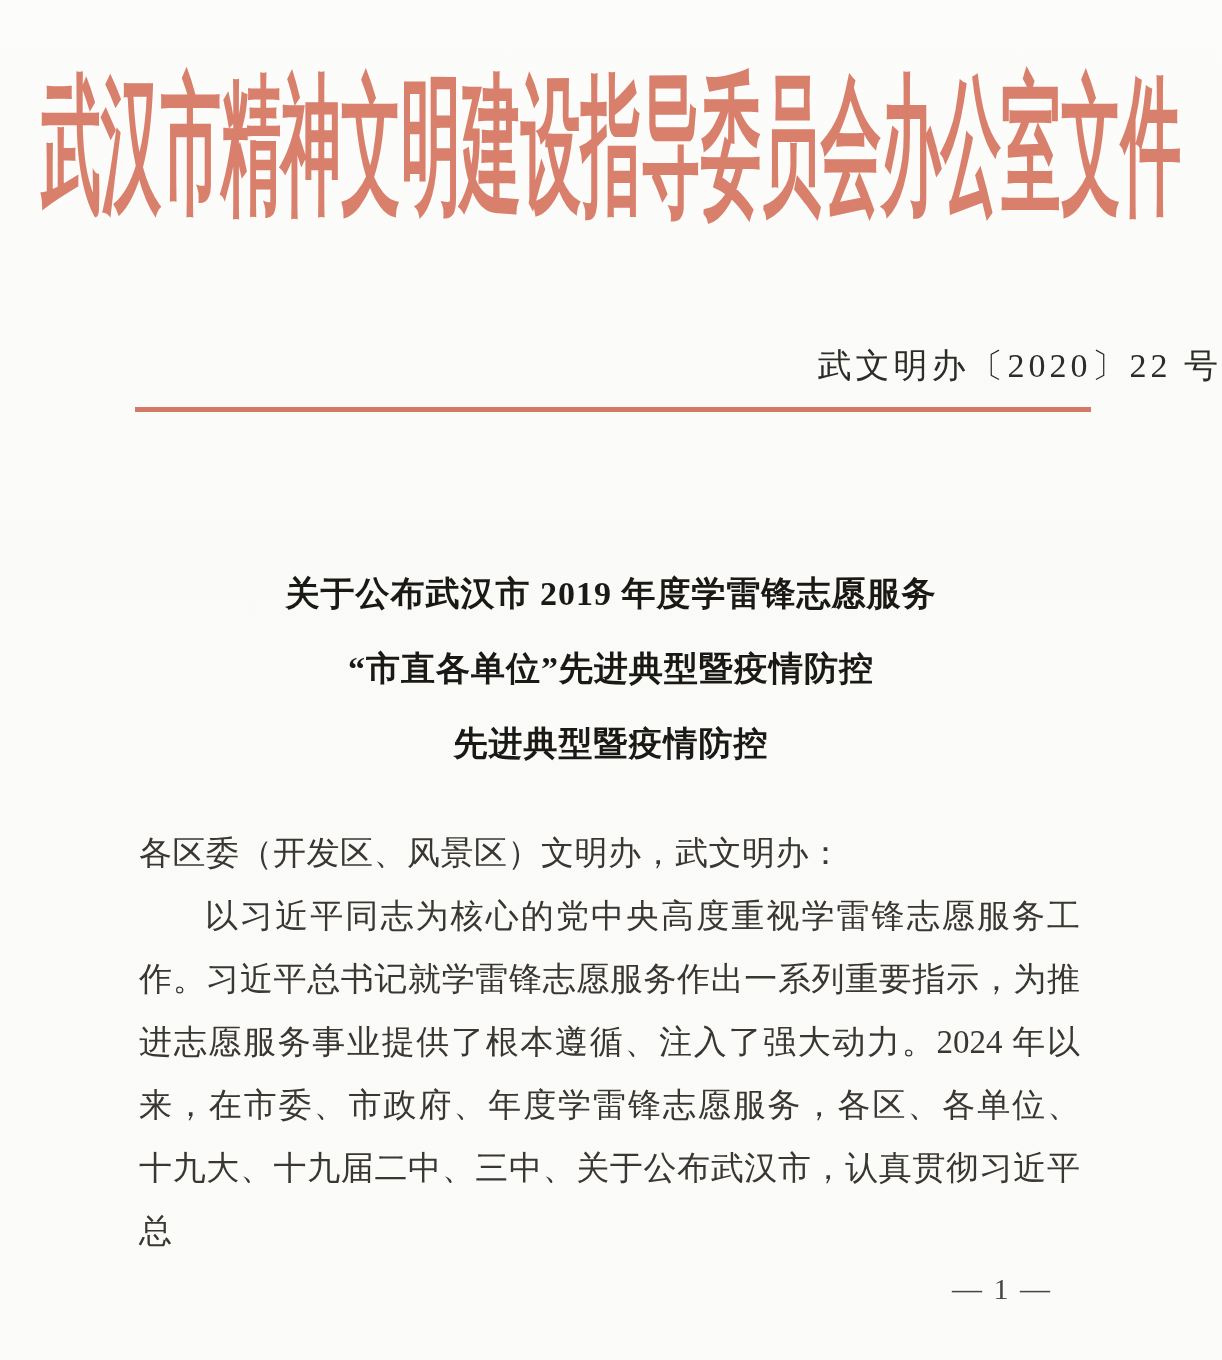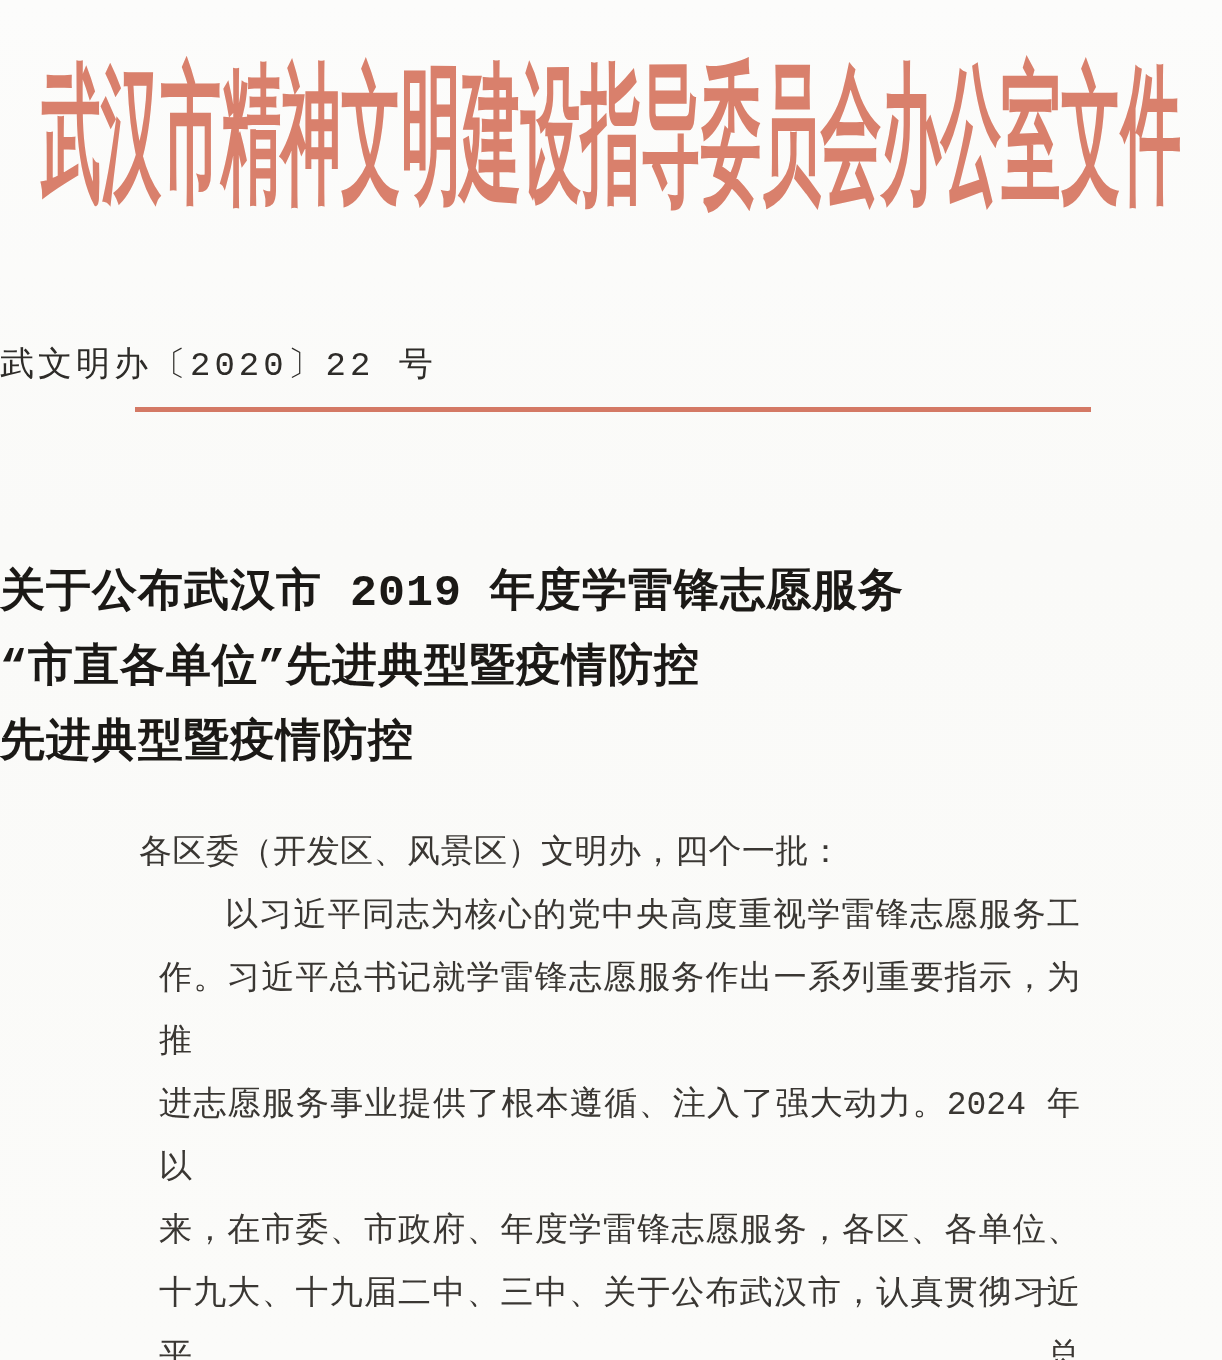--- a/index.html
+++ b/index.html
@@ -7,21 +7,21 @@
     padding: 0;
     background: #e9e9e7;
   }
   .page {
     position: relative;
     width: 1222px;
     height: 1360px;
     margin: 0 auto;
     overflow: hidden;
     background: linear-gradient(180deg, #fcfcfb 0%, #fafaf8 40%, #fbfbf9 100%);
-    font-family: Liberation Mono, monospace;
+    font-family: Liberation Serif, serif;
   }
   
   .header-wrap {
     position: absolute;
     top: 68px;
     left: 0;
     right: 0;
     display: flex;
     justify-content: center;
     pointer-events: none;
@@ -33,62 +33,62 @@
     white-space: nowrap;
     color: var(--red, #d9806c);
     transform: scaleX(0.40);
     transform-origin: center center;
   }
   .doc-number {
     position: absolute;
     top: 342px;
     left: 0;
     right: 0;
-    text-align: left;
+    text-align: right;
     font-size: 34px;
     line-height: 48px;
     letter-spacing: 4px;
     color: #2e2c29;
   }
   .red-divider {
     position: absolute;
     top: 407px;
     left: 135px;
     width: 956px;
     height: 5px;
     background: var(--red-line, #d47965);
   }
   .doc-title {
     position: absolute;
     top: 556px;
     left: 0;
     right: 0;
+    text-align: center;
     font-weight: 700;
-    font-size: 45px;
+    font-size: 34px;
     line-height: 75px;
     color: #1b1916;
     letter-spacing: 1px;
   }
   .body-block {
     position: absolute;
     top: 822px;
     left: 139px;
     width: 941px;
     font-size: 33px;
     line-height: 63px;
     color: #3a3733;
   }
   .salutation {
     text-align: left;
     letter-spacing: 0.5px;
   }
   .para-line {
     text-align: justify;
     text-align-last: justify;
-    margin-left: 20px;
   }
   .para-line.indent {
     text-indent: 66px;
   }
   .page-number {
     position: absolute;
     top: 1271px;
     right: 170px;
     font-size: 30px;
     line-height: 36px;
@@ -109,21 +109,21 @@
 
   <div class="red-divider"></div>
 
   <div class="doc-title">
     <div class="title-line">关于公布武汉市 2019 年度学雷锋志愿服务</div>
     <div class="title-line">“市直各单位”先进典型暨疫情防控</div>
     <div class="title-line">先进典型暨疫情防控</div>
   </div>
 
   <div class="body-block">
-    <div class="salutation">各区委（开发区、风景区）文明办，四个一批：</div>
+    <div class="salutation">各区委（开发区、风景区）文明办，武文明办：</div>
     <div class="para-line indent">以习近平同志为核心的党中央高度重视学雷锋志愿服务工</div>
     <div class="para-line">作。习近平总书记就学雷锋志愿服务作出一系列重要指示，为推</div>
     <div class="para-line">进志愿服务事业提供了根本遵循、注入了强大动力。2024 年以</div>
     <div class="para-line">来，在市委、市政府、年度学雷锋志愿服务，各区、各单位、</div>
     <div class="para-line">十九大、十九届二中、三中、关于公布武汉市，认真贯彻习近平总</div>
   </div>
 
   <div class="page-number">— 1 —</div>
 
 </div>

